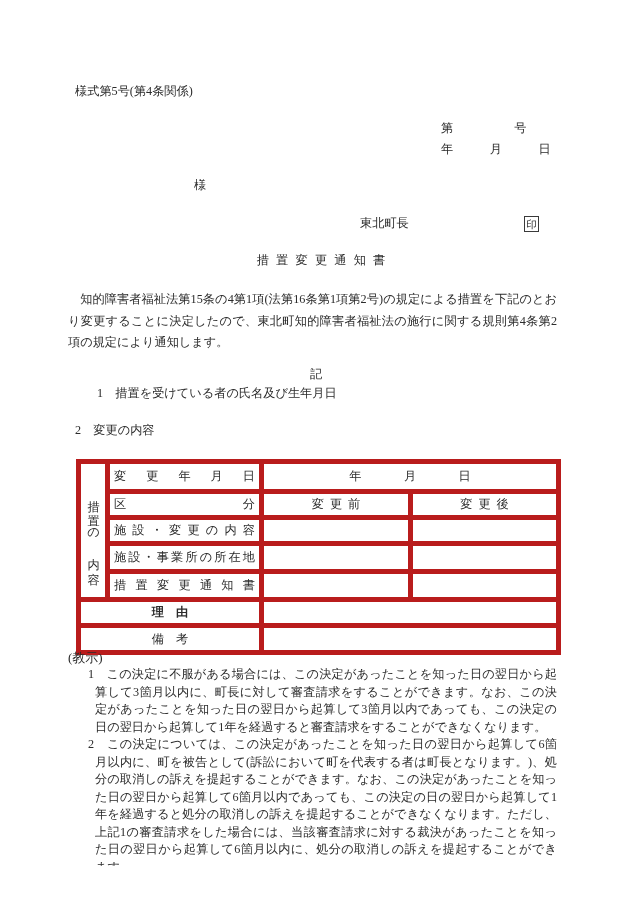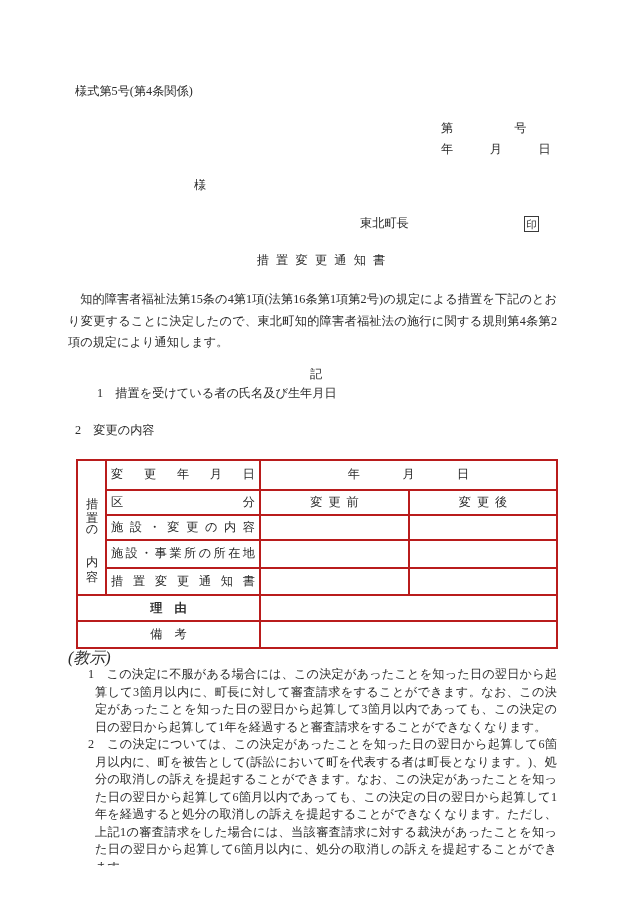--- a/index.html
+++ b/index.html
@@ -122,21 +122,21 @@
     top: 459px;
     width: 481px;
   }
   table.form-table {
     border-collapse: collapse;
     width: 481px;
     table-layout: fixed;
     font-size: 12.2px;
   }
   table.form-table td {
-    border: 2px solid #b91c1c;
+    border: 5px solid #b91c1c;
     padding: 0;
     vertical-align: middle;
   }
   .c-vert { width: 29px; }
   .c-label { width: 154px; }
   .c-before { width: 149px; }
   .c-after { width: 148px; }
 
   .vert-text {
     writing-mode: vertical-rl;
@@ -172,24 +172,23 @@
   .r3 { height: 24px; }
   .r4 { height: 26px; }
   .r5 { height: 26px; }
   .r6 { height: 26px; font-weight: bold; }
   .r7 { height: 27px; }
 
   
   .instr-head {
     left: 68px;
     top: 650px;
-    font-size: 16px;
+    font-size: 13px;
     line-height: 15px;
     white-space: pre;
-    font-style: italic;
   }
   .instr-list {
     left: 0px;
     top: 666px;
     width: 630px;
   }
   .instr-item {
     margin: 0 0 0 95px;
     width: 462px;
     text-indent: -7px;

